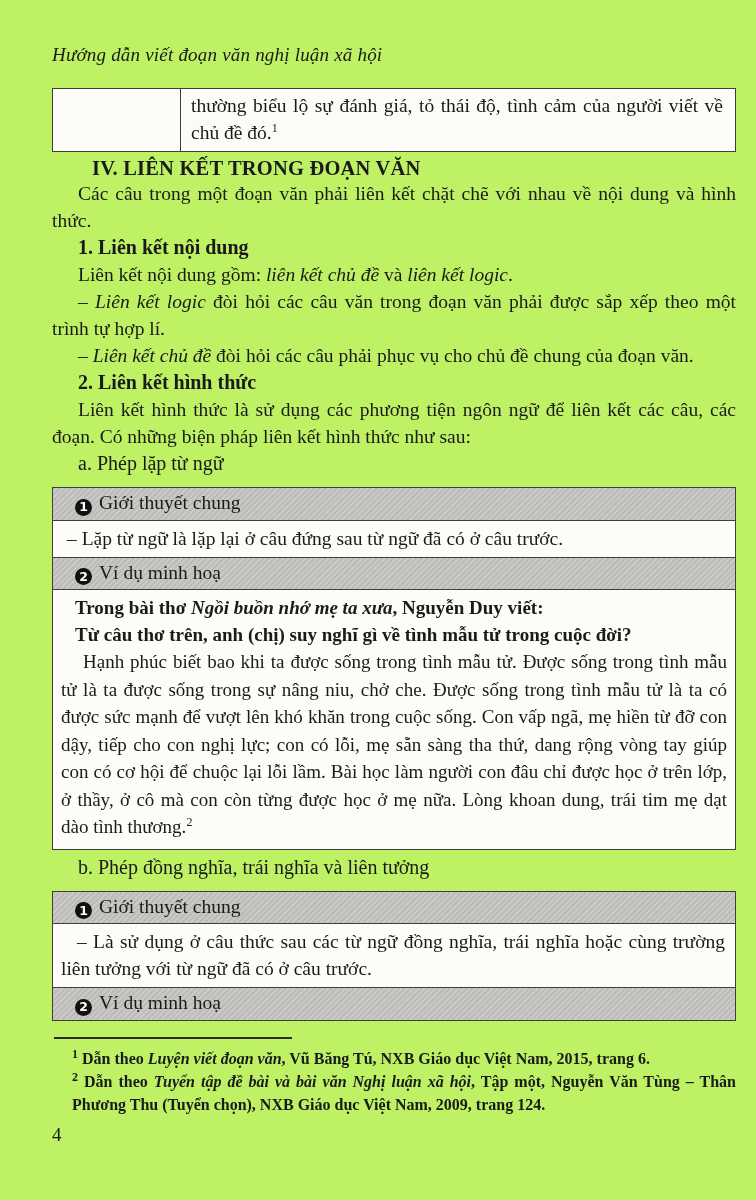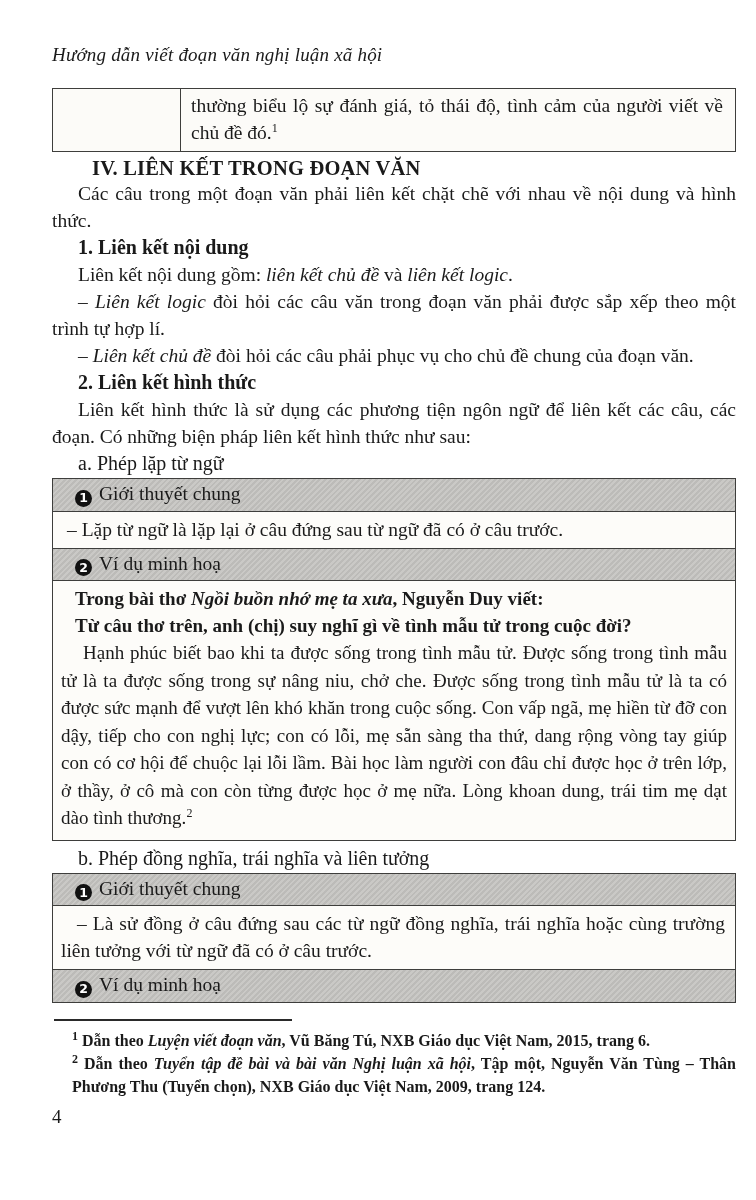--- a/index.html
+++ b/index.html
@@ -1,36 +1,36 @@
 <!DOCTYPE html>
 <html><head>
 <meta charset="utf-8">
 <style>
   * { margin:0; padding:0; box-sizing:border-box; }
   html,body { background:#e8e8e6; }
   .page {
     position:relative; width:756px; height:1200px; margin:0 auto;
-    background:#ffffff; color:#1a1a1a; overflow:hidden;
+    background:#bef264; color:#1a1a1a; overflow:hidden;
     font-family:"Liberation Serif", serif;
   }
   .content { position:absolute; left:52px; top:0; width:684px; }
 
   .running-header { margin-top:44px; font-style:italic; font-size:19px; letter-spacing:.2px; }
 
   .frag-table { margin-top:22px; display:flex; border:1.6px solid #3e3e3c; background:#fcfbf8; }
   .frag-table .cell-empty { width:128px; border-right:1.6px solid #3e3e3c; }
   .frag-table .cell-text { flex:1; padding:3px 12px 5px 10px; font-size:19.5px; line-height:27px; text-align:justify; }
 
   .h-roman { margin:5px 0 0 40px; font-weight:bold; font-size:20.5px; letter-spacing:.2px; }
   .para { font-size:19.5px; line-height:27px; text-align:justify; text-indent:26px; }
   .h-num  { margin-left:26px; font-weight:bold; font-size:20px; line-height:27px; }
   .h-let  { margin-left:26px; font-weight:normal; font-size:20px; line-height:27px; }
   .it { font-style:italic; }
 
-  .kbox { border:1.6px solid #3e3e3c; margin-top:1px; background:#fdfcf9; }
+  .kbox { border:1.6px solid #3e3e3c; margin-top:10px; background:#fdfcf9; }
   .row-gray {
     background:#c7c6c3;
     background-image:repeating-linear-gradient(135deg, rgba(0,0,0,.055) 0 2px, rgba(255,255,255,.05) 2px 4px);
     border-bottom:1.4px solid #3e3e3c;
     padding:3px 8px 4px 22px; font-size:19.5px; line-height:24px;
   }
   .row-white { border-bottom:1.4px solid #3e3e3c; padding:4px 10px 5px 14px; font-size:19.5px; line-height:27px; }
   .kbox > div:last-child { border-bottom:none; }
   .row-wrap { text-indent:16px; text-align:justify; padding-left:8px; }
 
@@ -92,21 +92,21 @@
         <div class="ex-lead"><span>Trong bài thơ </span><span class="it">Ngồi buồn nhớ mẹ ta xưa</span><span>, Nguyễn Duy viết:</span></div>
         <div class="ex-q">Từ câu thơ trên, anh (chị) suy nghĩ gì về tình mẫu tử trong cuộc đời?</div>
         <div class="ex-body"><span>Hạnh phúc biết bao khi ta được sống trong tình mẫu tử. Được sống trong tình mẫu tử là ta được sống trong sự nâng niu, chở che. Được sống trong tình mẫu tử là ta có được sức mạnh để vượt lên khó khăn trong cuộc sống. Con vấp ngã, mẹ hiền từ đỡ con dậy, tiếp cho con nghị lực; con có lỗi, mẹ sẵn sàng tha thứ, dang rộng vòng tay giúp con có cơ hội để chuộc lại lỗi lầm. Bài học làm người con đâu chỉ được học ở trên lớp, ở thầy, ở cô mà con còn từng được học ở mẹ nữa. Lòng khoan dung, trái tim mẹ dạt dào tình thương.</span><sup>2</sup></div>
       </div>
     </div>
 
     <div class="h-let" style="margin-top:4px;">b. Phép đồng nghĩa, trái nghĩa và liên tưởng</div>
 
     <div class="kbox">
       <div class="row-gray"><span class="badge">1</span><span>Giới thuyết chung</span></div>
-      <div class="row-white row-wrap">– Là sử đồng ở câu đứng sau các từ ngữ đồng nghĩa, trái nghĩa hoặc cùng trường liên tưởng với từ ngữ đã có ở câu trước.</div>
+      <div class="row-white row-wrap">– Là sử dụng ở câu thức sau các từ ngữ đồng nghĩa, trái nghĩa hoặc cùng trường liên tưởng với từ ngữ đã có ở câu trước.</div>
       <div class="row-gray"><span class="badge">2</span><span>Ví dụ minh hoạ</span></div>
     </div>
 
     <div class="fn-rule"></div>
 
     <div class="footnote"><sup>1</sup> <span>Dẫn theo </span><span class="it">Luyện viết đoạn văn</span><span>, Vũ Băng Tú, NXB Giáo dục Việt Nam, 2015, trang 6.</span></div>
 
     <div class="footnote"><sup>2</sup> <span>Dẫn theo </span><span class="it">Tuyển tập đề bài và bài văn Nghị luận xã hội</span><span>, Tập một, Nguyễn Văn Tùng – Thân Phương Thu (Tuyển chọn), NXB Giáo dục Việt Nam, 2009, trang 124.</span></div>
 
     <div class="page-num">4</div>

